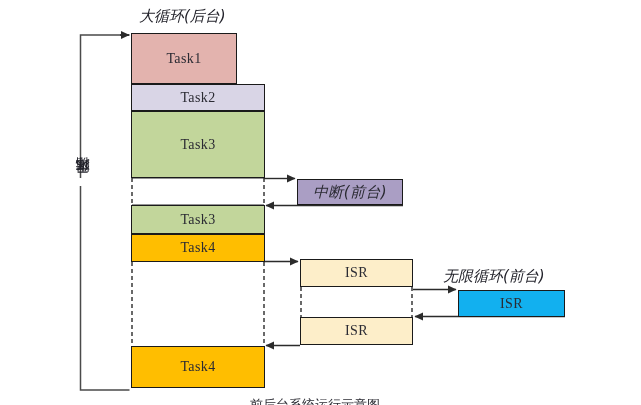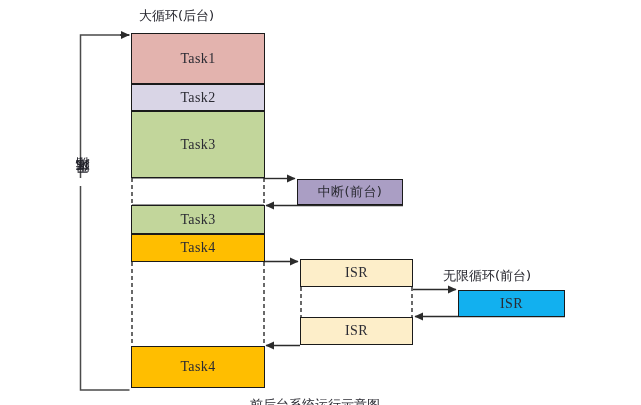--- a/index.html
+++ b/index.html
@@ -21,21 +21,21 @@
     font-size:14px;
     letter-spacing:.4px;
     white-space:nowrap;
   }
   .lbl{
     position:absolute;
     color:#23232b;
     white-space:nowrap;
     font-size:15px;
   }
-  .cjk{font-family:"DejaVu Sans","Liberation Sans",sans-serif;font-size:13px;}
+  .cjk{font-family:"DejaVu Sans","Liberation Sans",sans-serif;font-size:15px;font-style:italic;}
   .vtext{
     position:absolute;
     writing-mode:vertical-rl;
     transform:rotate(180deg);
     font-family:"DejaVu Sans","Liberation Sans",sans-serif;
     font-size:14px;
     color:#23232b;
     background:#ffffff;
     padding:2px 0;
     letter-spacing:1px;
@@ -91,21 +91,21 @@
 
     <path d="M565,316.5 L415,316.5" fill="none" stroke="#2b2b2b" stroke-width="1.4" marker-end="url(#ah)"></path>
 
     <path d="M300,345.5 L266,345.5" fill="none" stroke="#2b2b2b" stroke-width="1.4" marker-end="url(#ah)"></path>
   </svg>
 
   <div class="lbl cjk" style="left:139px;top:7px;">大循环(后台)</div>
 
   <div class="vtext" style="left:73px;top:178px;">无限循环</div>
 
-  <div class="box" style="left:131px;top:33px;width:134px;height:51px;background:#e3b3ae;">
+  <div class="box" style="left:131px;top:33px;width:106px;height:51px;background:#e3b3ae;">
     <span>Task1</span>
   </div>
   <div class="box" style="left:131px;top:84px;width:134px;height:27px;background:#d9d5e6;">
     <span>Task2</span>
   </div>
   <div class="box" style="left:131px;top:111px;width:134px;height:67px;background:#c2d69b;">
     <span>Task3</span>
   </div>
   <div class="box" style="left:131px;top:205px;width:134px;height:29px;background:#c2d69b;">
     <span>Task3</span>

